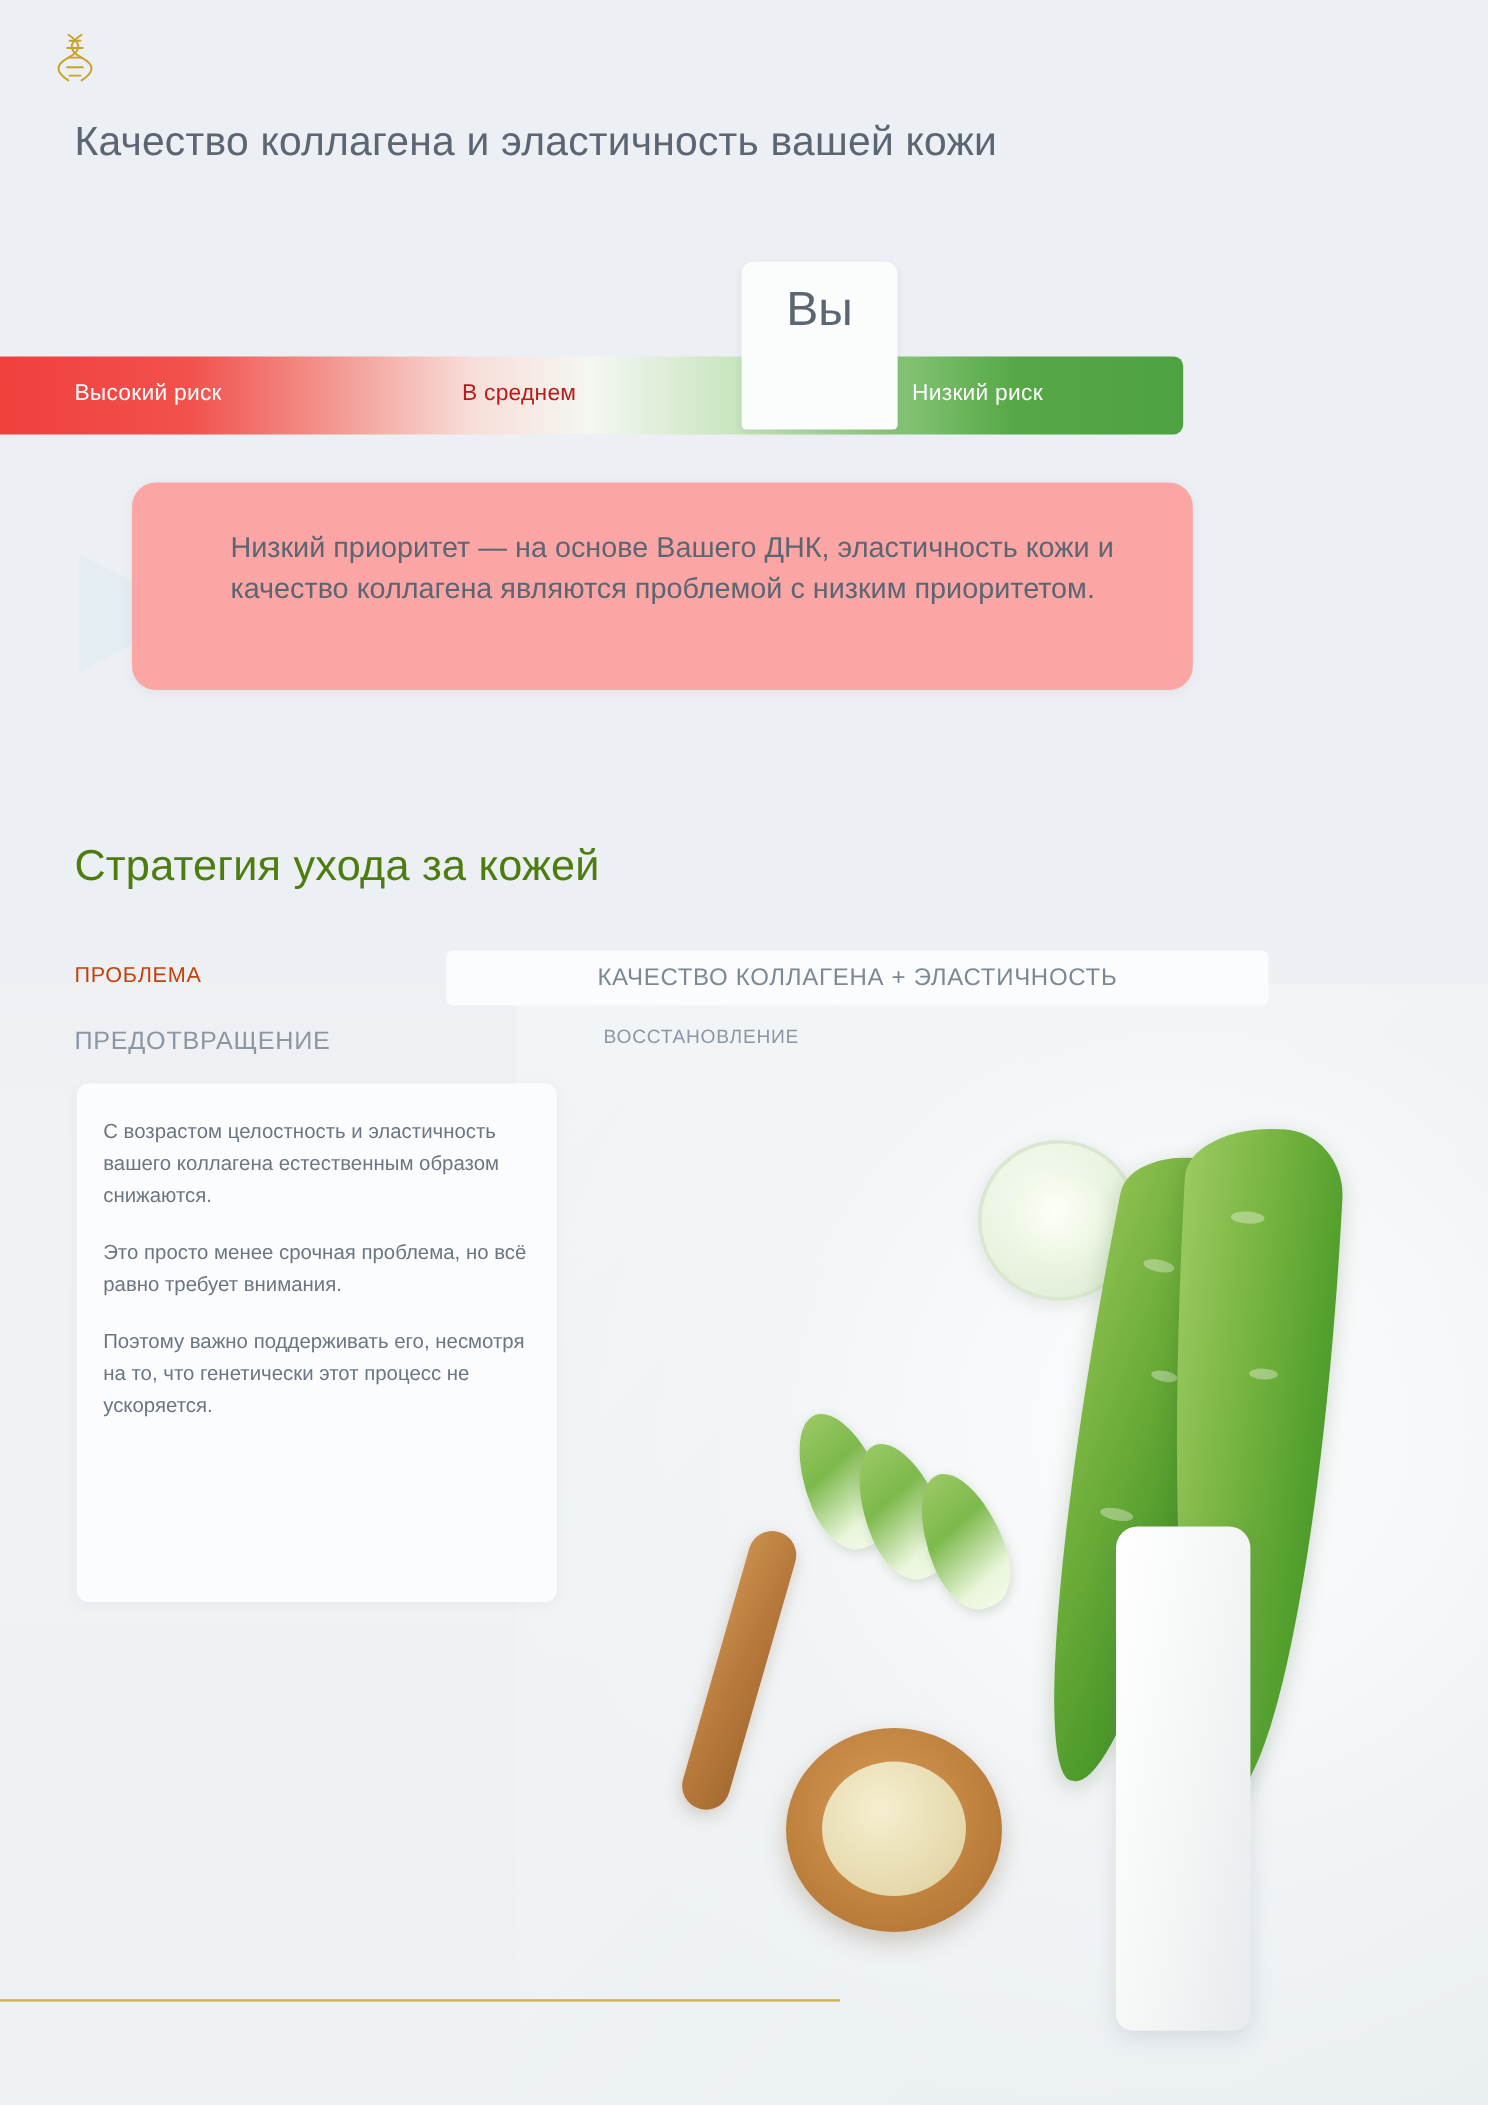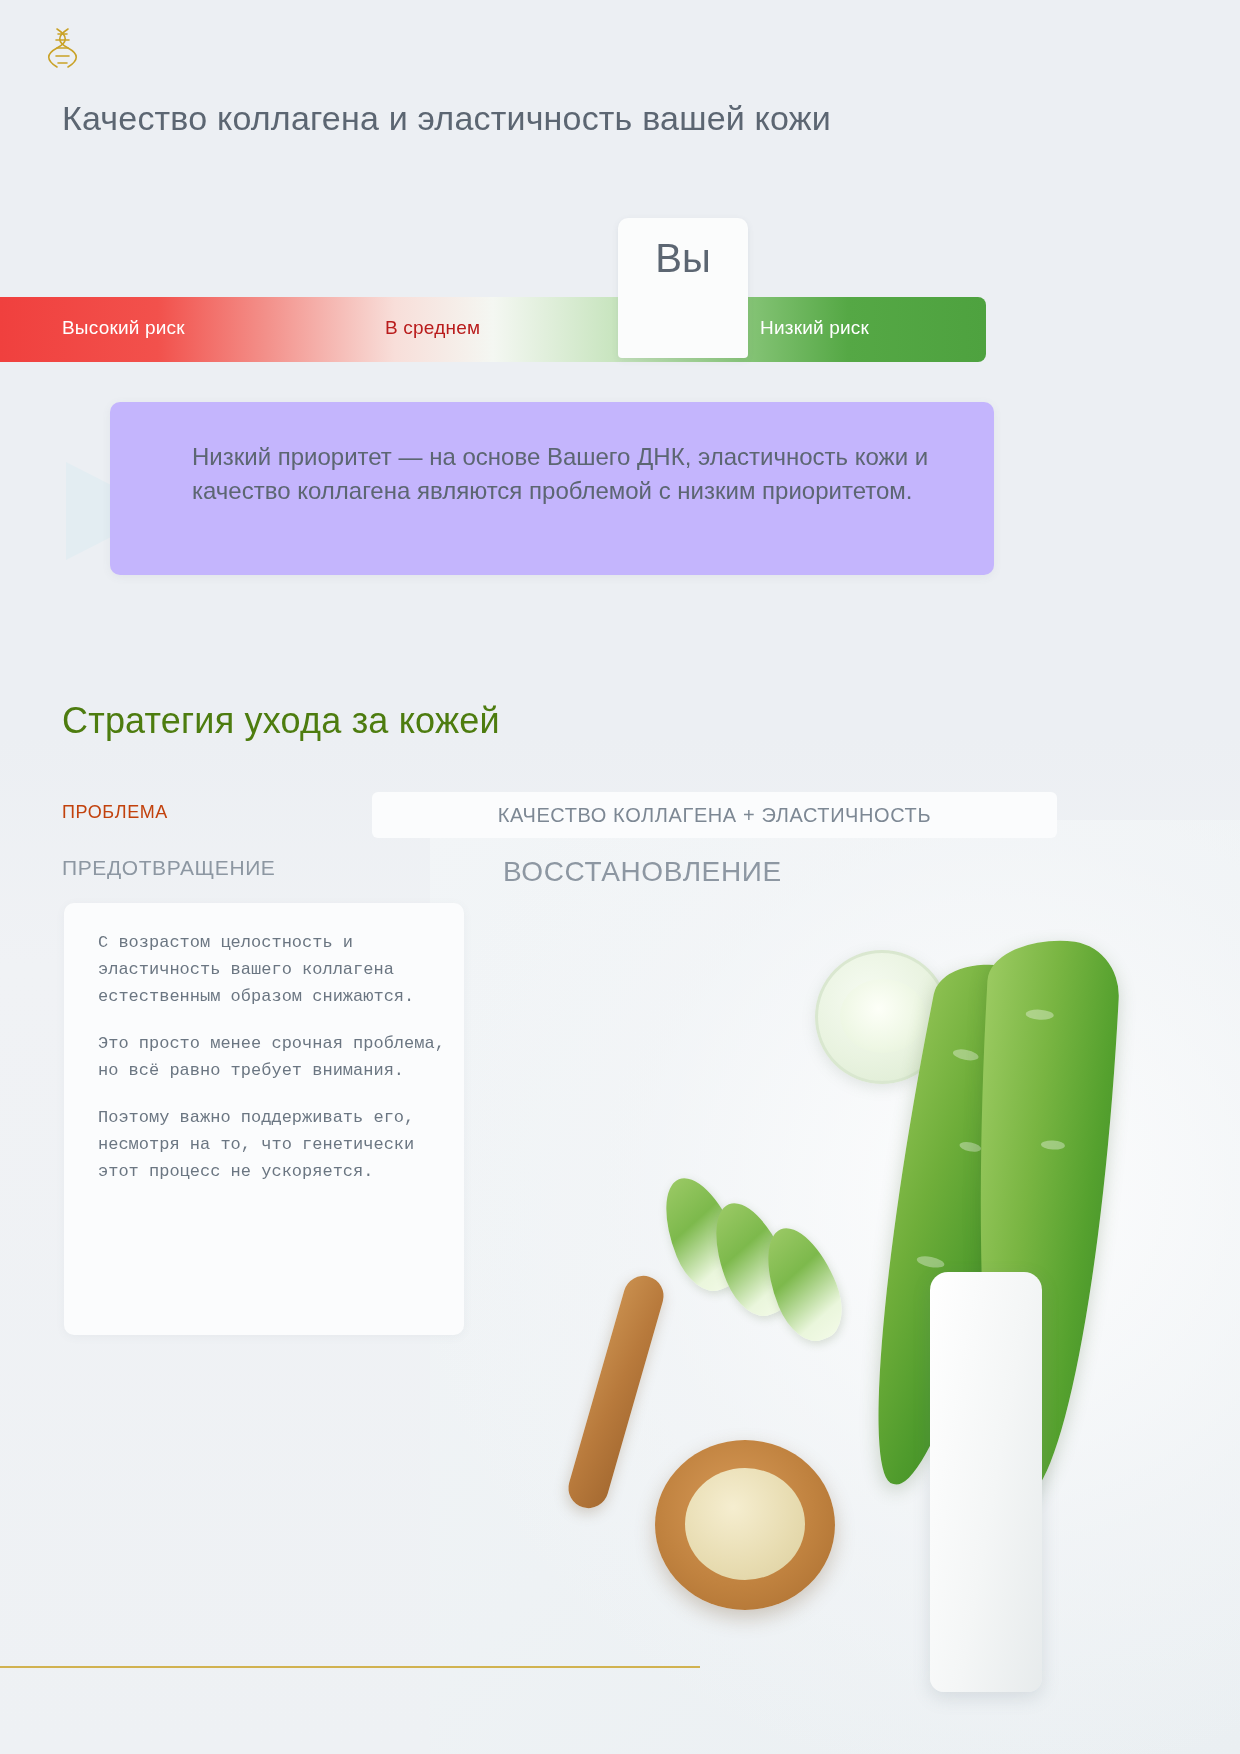--- a/index.html
+++ b/index.html
@@ -120,22 +120,22 @@
     font-weight: 400;
   }
 
   
   .callout {
     position: absolute;
     left: 110px;
     top: 402px;
     width: 884px;
     height: 173px;
-    background: #c4b5fd;
-    border-radius: 10px;
+    background: #fca5a5;
+    border-radius: 20px;
     box-shadow: 0 2px 10px rgba(90,100,115,0.07);
   }
   .callout-text {
     position: absolute;
     left: 82px;
     top: 38px;
     width: 740px;
     font-size: 24px;
     line-height: 34px;
     color: #5c6672;
@@ -190,21 +190,21 @@
     left: 62px;
     top: 856px;
     font-size: 21px;
     letter-spacing: 0.6px;
     color: #8d97a2;
   }
   .label-restore {
     position: absolute;
     left: 503px;
     top: 856px;
-    font-size: 28px;
+    font-size: 16px;
     letter-spacing: 0.6px;
     color: #8d97a2;
   }
 
   .card-prevent {
     position: absolute;
     left: 64px;
     top: 903px;
     width: 400px;
     height: 432px;
@@ -214,21 +214,21 @@
   }
   .card-prevent-body {
     position: absolute;
     left: 22px;
     top: 26px;
     width: 360px;
     font-size: 17px;
     line-height: 27px;
     color: #6b7682;
   }
-  .card-prevent-body p { margin: 0 0 20px 12px; font-family: Liberation Mono, monospace; }
+  .card-prevent-body p { margin: 0 0 20px 0; }
   .card-prevent-body p:last-child { margin-bottom: 0; }
 
   
   .photo {
     position: absolute;
     left: 560px;
     top: 900px;
     width: 680px;
     height: 854px;
   }

